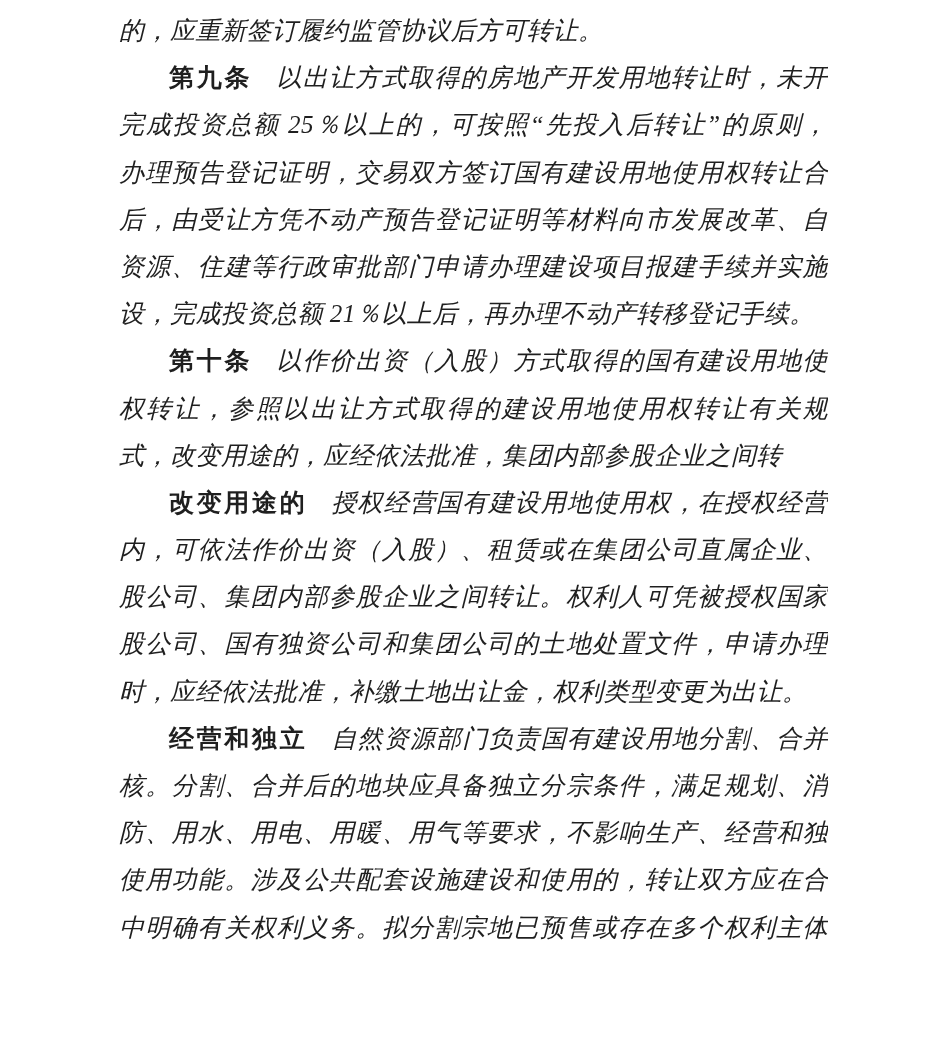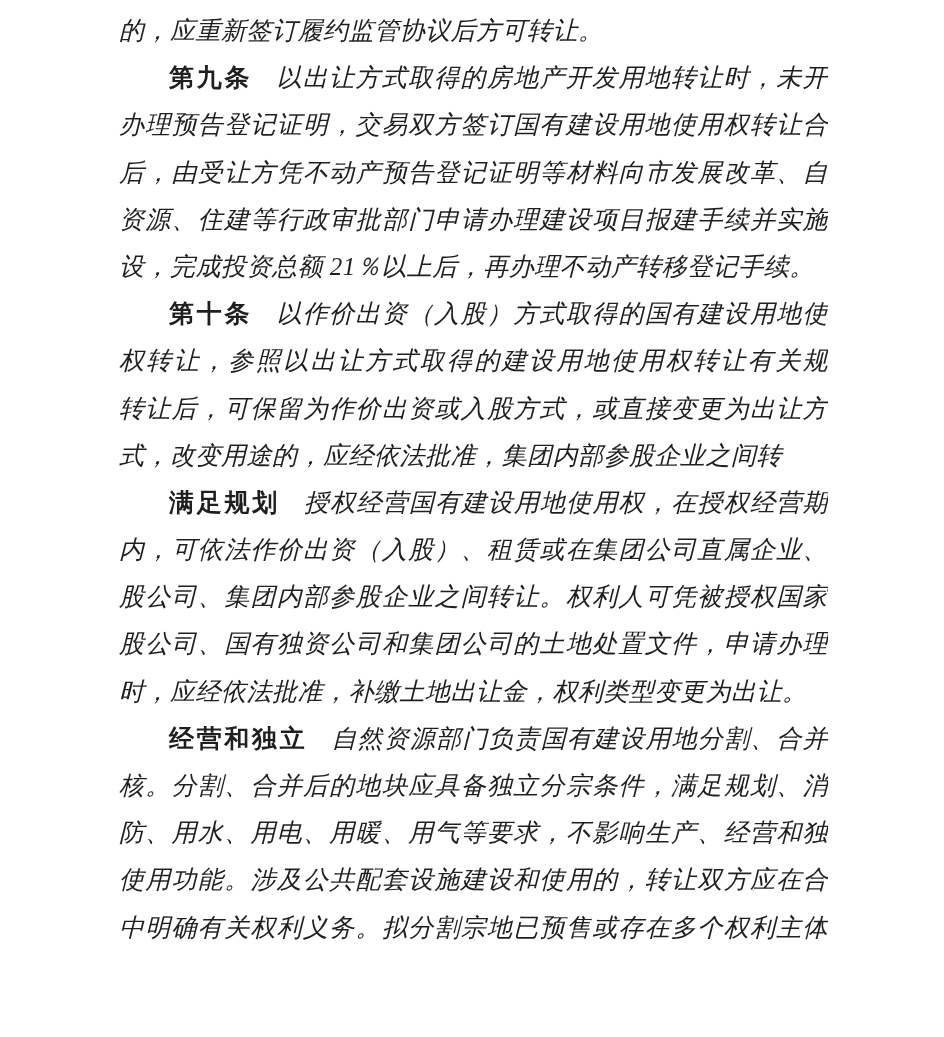--- a/index.html
+++ b/index.html
@@ -39,29 +39,29 @@
   }
   .art:empty { display: none; margin: 0; }
   .txt { letter-spacing: 0.5px; font-style: italic; }
 </style>
 </head>
 <body style="background: rgb(255, 255, 255);">
 
 <div class="page" style="color: rgb(31, 31, 31);">
   <div class="line"><span class="txt">的，应重新签订履约监管协议后方可转让。</span></div>
   <div class="line indent just"><span class="art">第九条</span><span class="txt">以出让方式取得的房地产开发用地转让时，未开发</span></div>
+  <div class="line just"><span class="txt">完成投资总额 25％以上的，可按照“先投入后转让”的原则，</span></div>
   <div class="line just"><span class="txt">办理预告登记证明，交易双方签订国有建设用地使用权转让合同</span></div>
   <div class="line just"><span class="txt">后，由受让方凭不动产预告登记证明等材料向市发展改革、自然</span></div>
   <div class="line just"><span class="txt">资源、住建等行政审批部门申请办理建设项目报建手续并实施建</span></div>
   <div class="line"><span class="txt">设，完成投资总额 21％以上后，再办理不动产转移登记手续。</span></div>
   <div class="line indent just"><span class="art">第十条</span><span class="txt">以作价出资（入股）方式取得的国有建设用地使用</span></div>
   <div class="line just"><span class="txt">权转让，参照以出让方式取得的建设用地使用权转让有关规定；</span></div>
-  <div class="line just"><span class="txt">转让后，可保留为作价出资或入股方式，或直接变更为出让方</span></div>
   <div class="line"><span class="txt">式，改变用途的，应经依法批准，集团内部参股企业之间转让。</span></div>
-  <div class="line indent just"><span class="art">满足规划</span><span class="txt">授权经营国有建设用地使用权，在授权经营期</span></div>
+  <div class="line indent just"><span class="art">改变用途的</span><span class="txt">授权经营国有建设用地使用权，在授权经营期</span></div>
   <div class="line just"><span class="txt">内，可依法作价出资（入股）、租赁或在集团公司直属企业、控</span></div>
   <div class="line just"><span class="txt">股公司、集团内部参股企业之间转让。权利人可凭被授权国家控</span></div>
   <div class="line just"><span class="txt">股公司、国有独资公司和集团公司的土地处置文件，申请办理不</span></div>
   <div class="line"><span class="txt">时，应经依法批准，补缴土地出让金，权利类型变更为出让。</span></div>
   <div class="line indent just"><span class="art">经营和独立</span><span class="txt">自然资源部门负责国有建设用地分割、合并的审</span></div>
   <div class="line just"><span class="txt">核。分割、合并后的地块应具备独立分宗条件，满足规划、消</span></div>
   <div class="line just"><span class="txt">防、用水、用电、用暖、用气等要求，不影响生产、经营和独立</span></div>
   <div class="line just"><span class="txt">使用功能。涉及公共配套设施建设和使用的，转让双方应在合同</span></div>
   <div class="line just"><span class="txt">中明确有关权利义务。拟分割宗地已预售或存在多个权利主体</span></div>
 </div>

